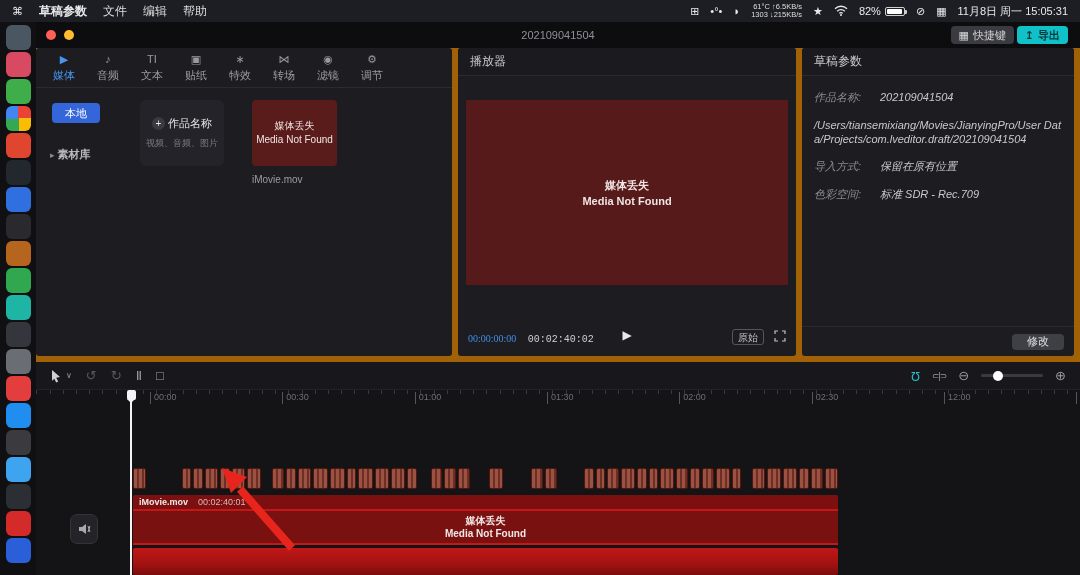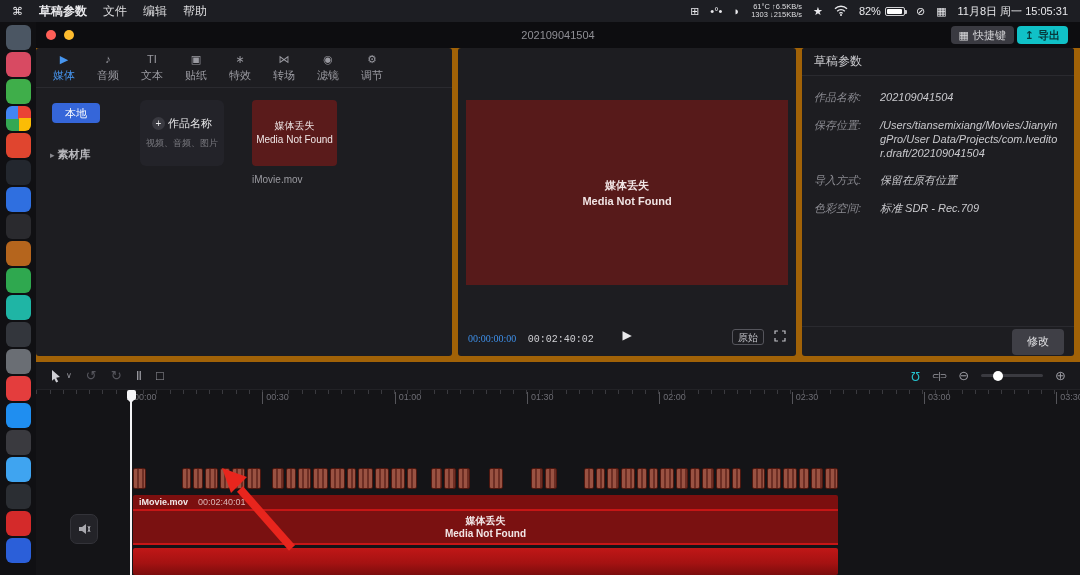--- a/index.html
+++ b/index.html
@@ -79,39 +79,39 @@
                   height:16px; line-height:15px; cursor:pointer; }
 
   
   #draft-panel { left:766px; width:272px; }
   #draft-rows { padding:14px 12px 0 12px; }
   .dp-row { display:flex; margin-bottom:13px; font-size:11px;font-style:italic; }
   .dp-label { width:66px; flex:0 0 auto; color:#8b8b92; }
   .dp-value { color:#c9c9cd; line-height:14px; word-break:break-all; }
   #draft-footer { position:absolute; left:0; right:0; bottom:0; height:30px; border-top:1px solid #2a2a2f;
                   display:flex; align-items:center; justify-content:flex-end; padding-right:10px; }
-  #modify-btn { background:#3f3f46; color:#e0e0e3; font-size:11px; border-radius:4px; width:52px; height:26px;
+  #modify-btn { background:#3f3f46; color:#e0e0e3; font-size:11px; border-radius:4px; width:52px; height:16px;
                 display:flex; align-items:center; justify-content:center; cursor:pointer; }
 
   
   #timeline { position:absolute; left:0; top:340px; width:1044px; height:213px; background:#141417; }
   #tl-toolbar { position:absolute; left:0; top:0; width:100%; height:28px; background:#18181c;
                 border-bottom:1px solid #222226; display:flex; align-items:center; padding:0 14px; gap:14px; }
   .tl-ico { color:#9a9aa1; font-size:13px; cursor:pointer; line-height:1; }
   .tl-ico.dim { color:#55555c; }
   #select-tool { display:flex; align-items:center; gap:3px; }
   #tl-right { margin-left:auto; display:flex; align-items:center; gap:12px; }
   .magnet { color:#25c3cf; display:inline-block; transform:rotate(180deg); font-size:12px; }
   .linkico { color:#9a9aa1; font-size:9px; letter-spacing:-1px; }
   #zoom-slider { position:relative; width:62px; height:3px; background:#3a3a40; border-radius:2px; }
   #zoom-knob { position:absolute; left:12px; top:-3.5px; width:10px; height:10px; border-radius:50%; background:#fff; }
   #tl-ruler { position:absolute; left:0; top:28px; width:100%; height:16px; overflow:hidden;
               background:repeating-linear-gradient(90deg, #3a3a3f 0 1px, transparent 1px 13.2px);
               background-position:94px 0; background-size:auto 4px; background-repeat:repeat-x; }
-  .ruler-label { position:absolute; top:2px; color:#6e6e75; font-size:9px; border-left:1px solid #55555a; padding-left:3px; height:12px; line-height:11px; }
+  .ruler-label { position:absolute; top:2px; color:#6e6e75; font-size:9px; border-left:1px solid #55555a; padding-left:3px; height:12px; line-height:11px;margin-left:20px; }
   #thumb-row { position:absolute; left:97px; top:106px; width:708px; height:21px; }
   .seg { position:absolute; top:0; height:21px; border-radius:2px;
          background:repeating-linear-gradient(90deg, #9a5242 0 3px, #6e2e24 3px 5px);
          border:1px solid #4f170f; }
   #clip { position:absolute; left:97px; top:133px; width:705px; height:50px; cursor:pointer; }
   #clip-head { height:14px; background:#7c0f0f; display:flex; align-items:center; padding:0 6px; gap:10px;
                border-radius:2px 2px 0 0; }
   #clip-name { color:#f2eaea; font-size:9px; font-weight:bold; }
   #clip-dur { color:#dcb9b9; font-size:9px; }
   #clip-body { height:36px; background:#7a1111; border-top:2px solid #c61616; border-bottom:2px solid #c61616;
@@ -248,20 +248,21 @@
         <div class="import-sub">视频、音频、图片</div>
       </div>
       <div class="missing-card">
         <div>媒体丢失</div>
         <div>Media Not Found</div>
       </div>
       <div class="file-label">iMovie.mov</div>
     </div>
 
     <div class="panel" id="player-panel">
+      <div class="panel-header">播放器</div>
       <div id="player-video">
         <div>媒体丢失</div>
         <div>Media Not Found</div>
       </div>
       <div id="transport">
         <span id="time-current">00:00:00:00</span>
         <span id="time-total">00:02:40:02</span>
         <span id="play-btn">▶</span>
         <div id="transport-right">
           <span id="original-btn">原始</span>
@@ -273,21 +274,20 @@
     </div>
 
     <div class="panel" id="draft-panel">
       <div class="panel-header">草稿参数</div>
       <div id="draft-rows">
         <div class="dp-row">
           <span class="dp-label">作品名称:</span>
           <span class="dp-value">202109041504</span>
         </div>
         <div class="dp-row">
-          <span class="dp-label">保存位置:</span>
           <span class="dp-value">/Users/tiansemixiang/Movies/JianyingPro/User Data/Projects/com.lveditor.draft/202109041504</span>
         </div>
         <div class="dp-row">
           <span class="dp-label">导入方式:</span>
           <span class="dp-value">保留在原有位置</span>
         </div>
         <div class="dp-row">
           <span class="dp-label">色彩空间:</span>
           <span class="dp-value">标准 SDR - Rec.709</span>
         </div>
@@ -319,21 +319,21 @@
           <span class="tl-ico">⊕</span>
         </div>
       </div>
       <div id="tl-ruler">
           <span class="ruler-label" style="left: 94px;">00:00</span>
           <span class="ruler-label" style="left: 226.33px;">00:30</span>
           <span class="ruler-label" style="left: 358.66px;">01:00</span>
           <span class="ruler-label" style="left: 490.99px;">01:30</span>
           <span class="ruler-label" style="left: 623.32px;">02:00</span>
           <span class="ruler-label" style="left: 755.65px;">02:30</span>
-          <span class="ruler-label" style="left: 887.98px;">03:00</span>
+          <span class="ruler-label" style="left: 887.98px;">12:00</span>
           <span class="ruler-label" style="left: 1020.31px;">03:30</span>
         </div>
       <div id="thumb-row">
           <div class="seg" style="left: 0px; width: 13px;"></div>
           <div class="seg" style="left: 49.363px; width: 9px;"></div>
           <div class="seg" style="left: 60.363px; width: 10px;"></div>
           <div class="seg" style="left: 72.363px; width: 13px;"></div>
           <div class="seg" style="left: 87.363px; width: 10px;"></div>
           <div class="seg" style="left: 99.363px; width: 13px;"></div>
           <div class="seg" style="left: 114.363px; width: 14px;"></div>

